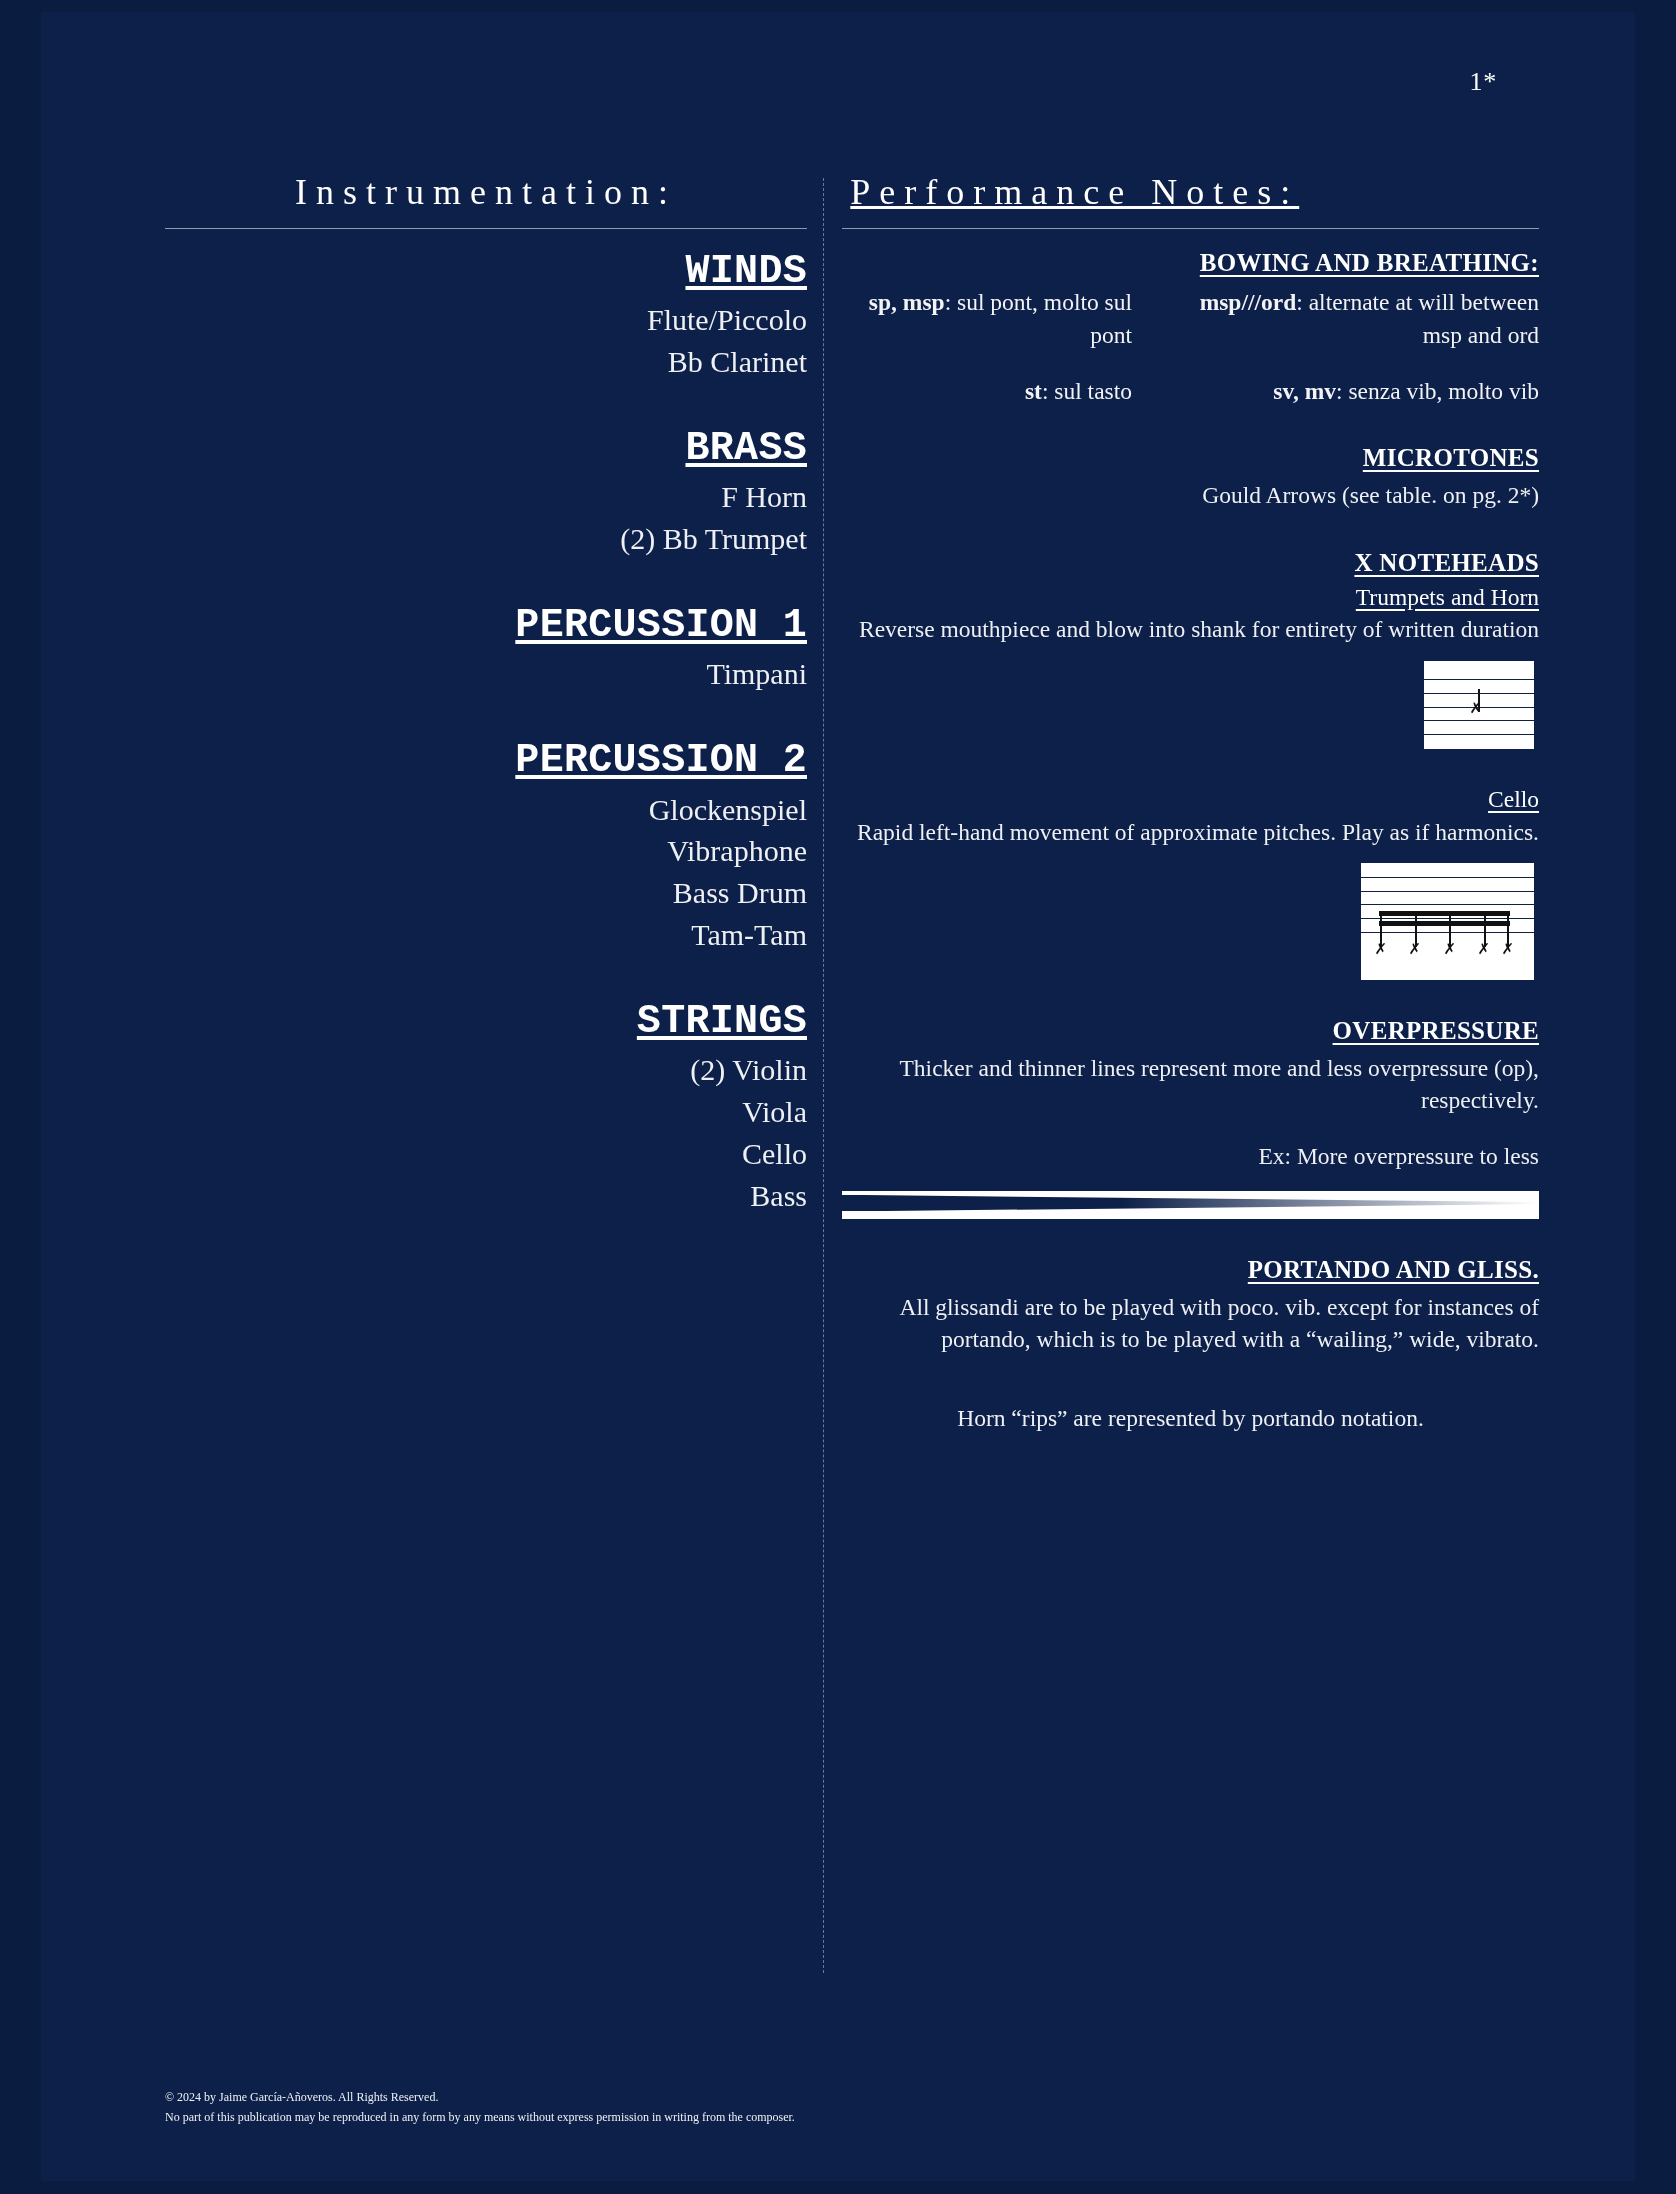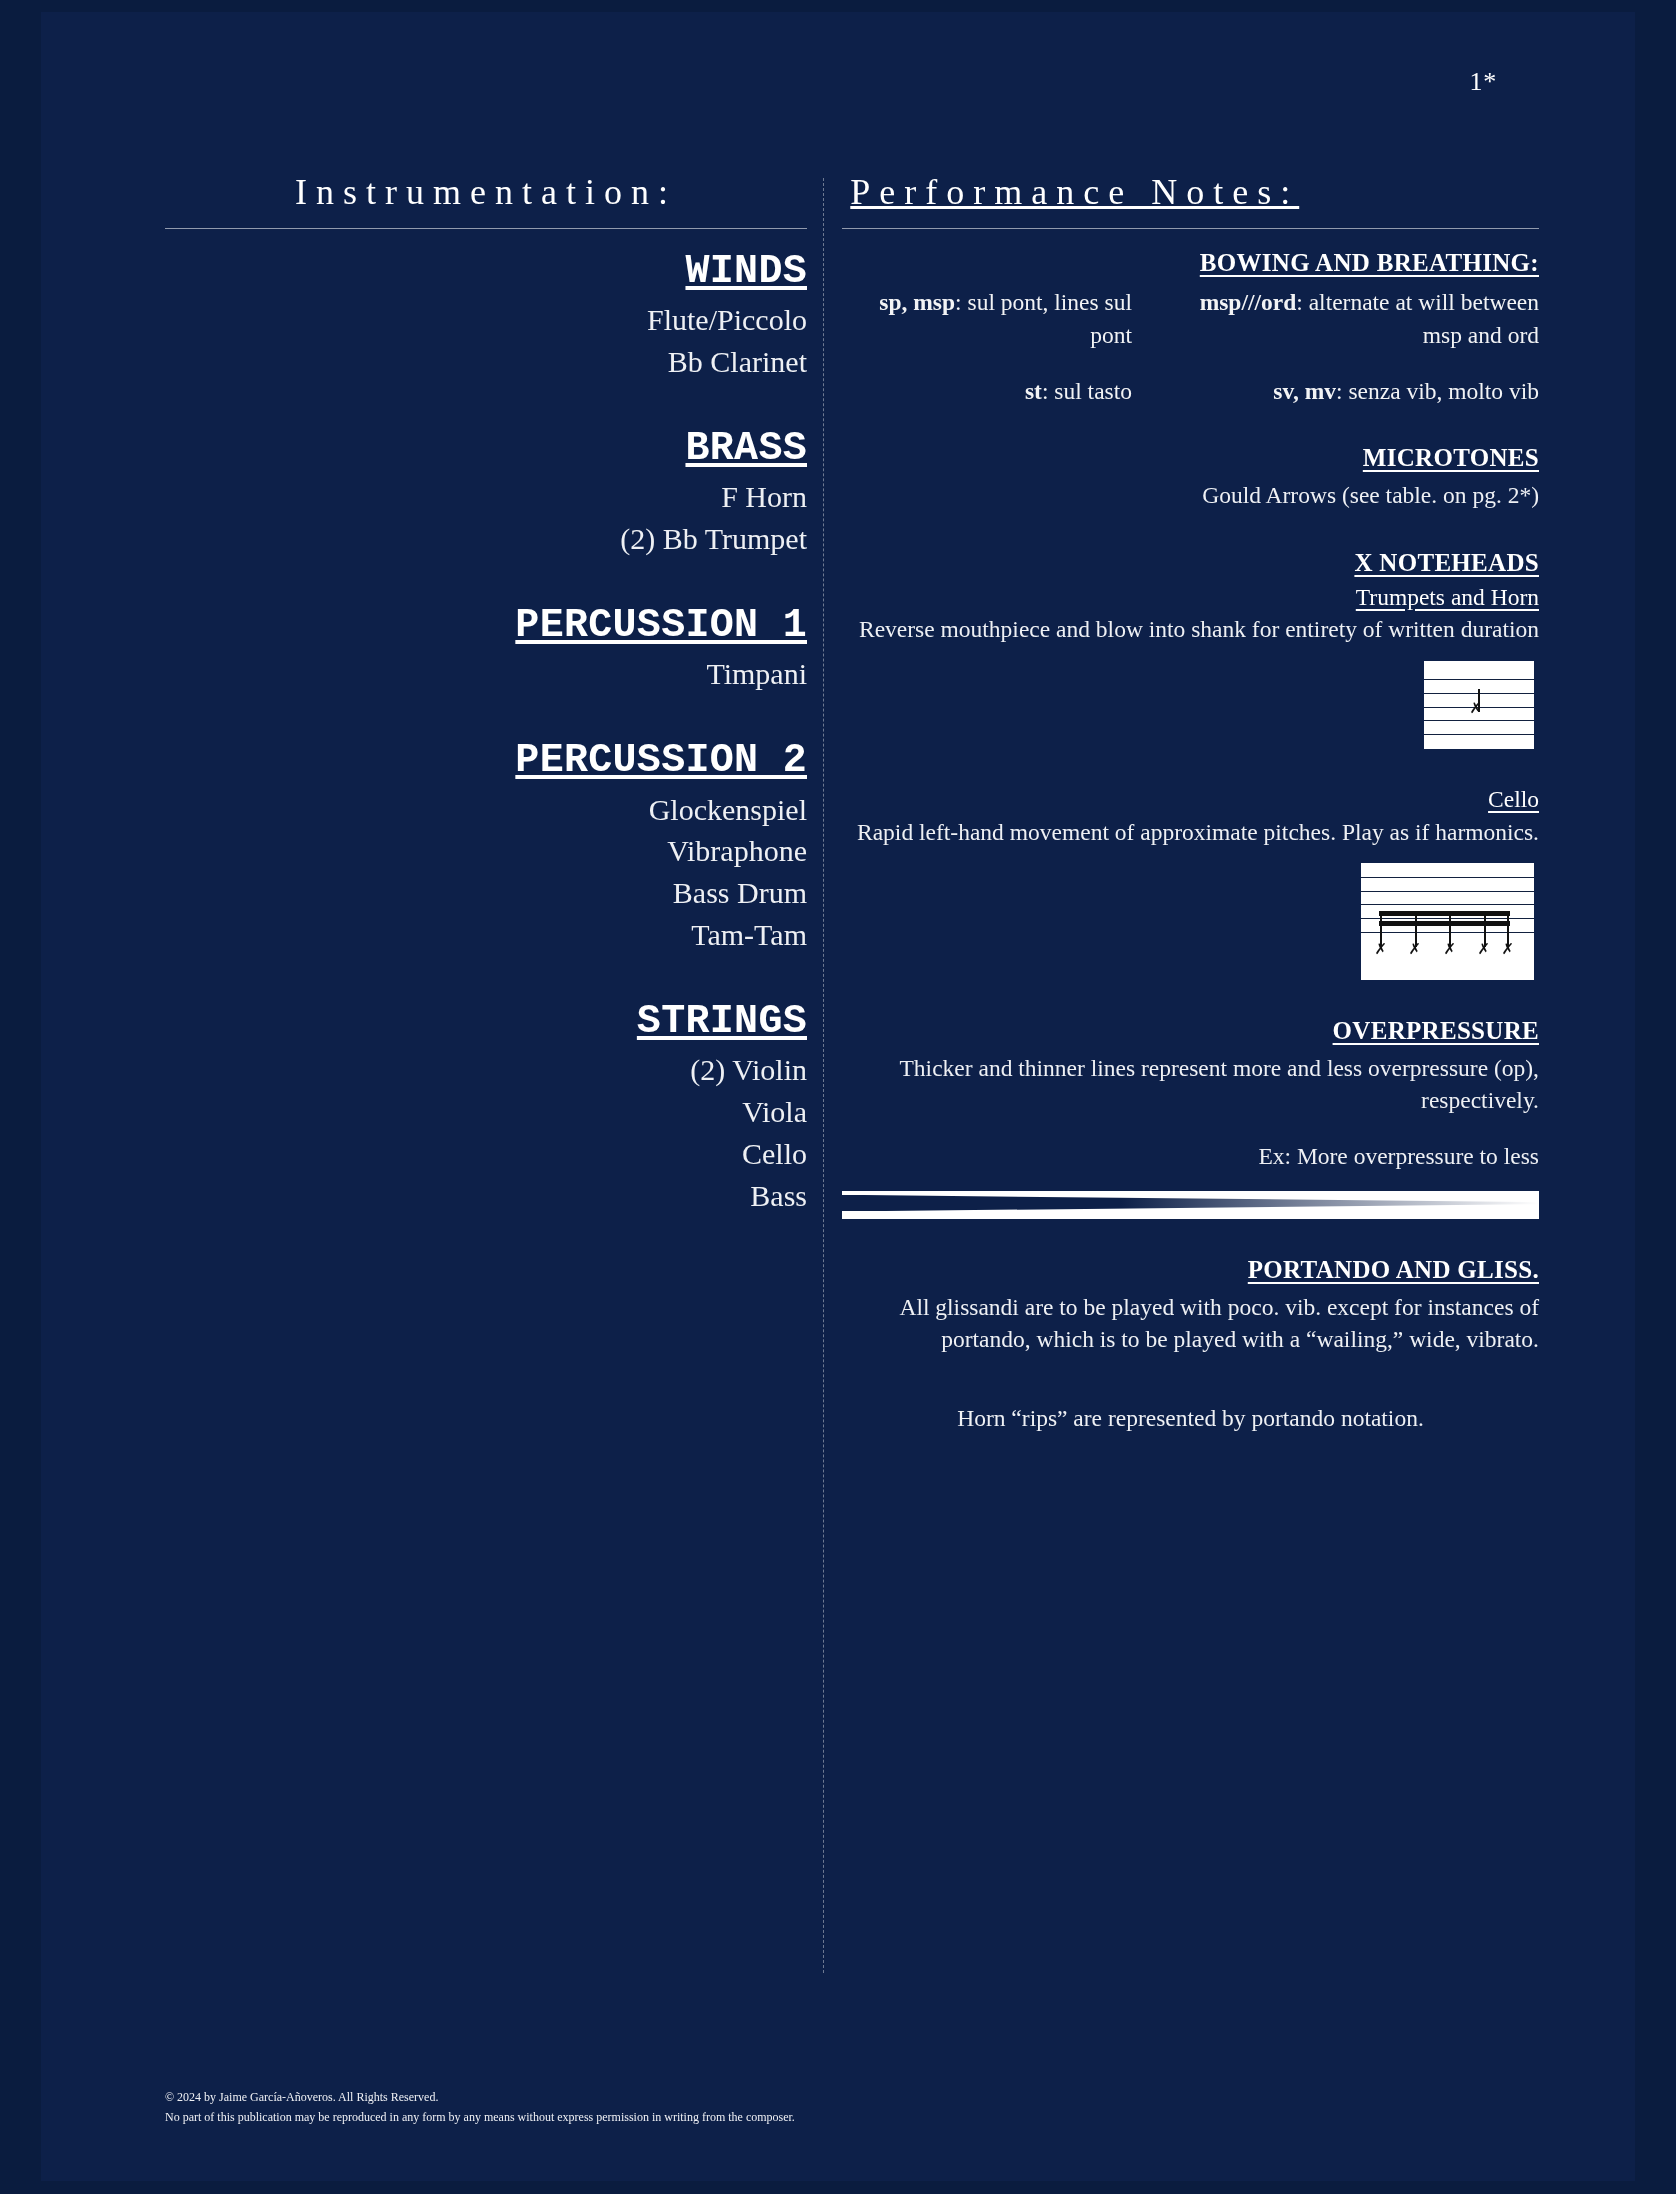--- a/index.html
+++ b/index.html
@@ -262,21 +262,21 @@
     </div>
 
     <div class="col-right">
       <h1 class="col-title">Performance Notes:</h1>
       <div class="rule"></div>
 
       <div class="note-block">
         <p class="note-head">BOWING AND BREATHING:</p>
         <div class="bow-grid">
           <div class="bow-cell">
-            <b>sp, msp</b><span>: sul pont, lines sul pont</span>
+            <b>sp, msp</b><span>: sul pont, molto sul pont</span>
           </div>
           <div class="bow-cell">
             <b>msp///ord</b><span>: alternate at will between msp and ord</span>
           </div>
           <div class="bow-cell">
             <b>st</b><span>: sul tasto</span>
           </div>
           <div class="bow-cell">
             <b>sv, mv</b><span>: senza vib, molto vib</span>
           </div>

